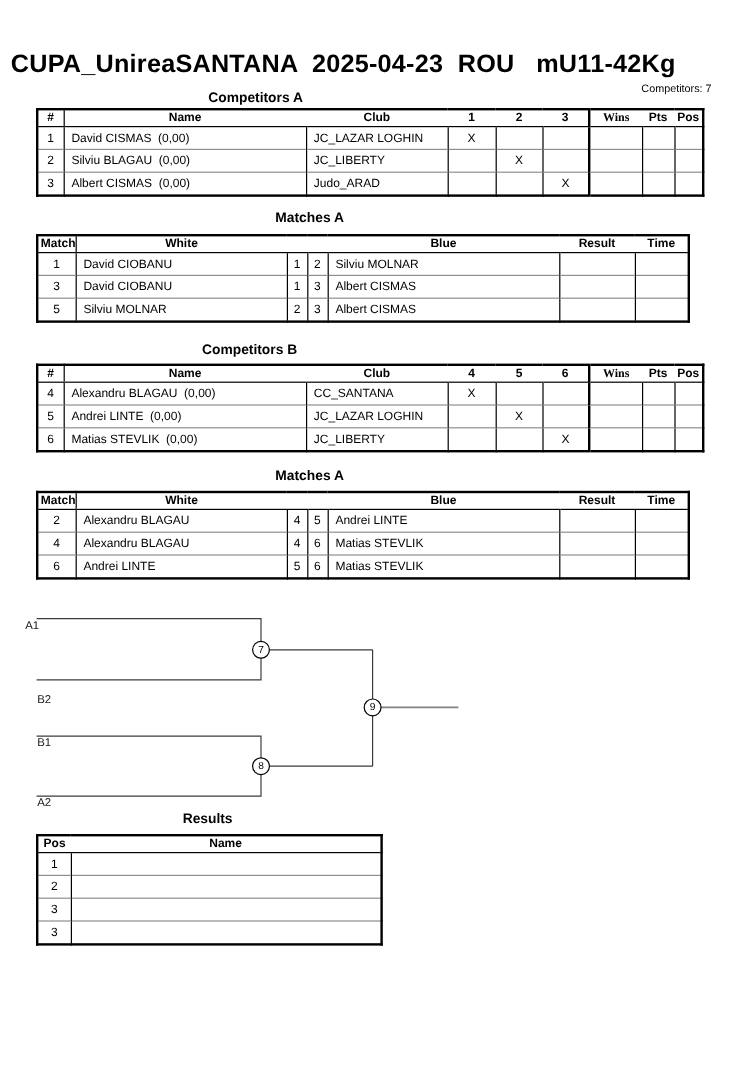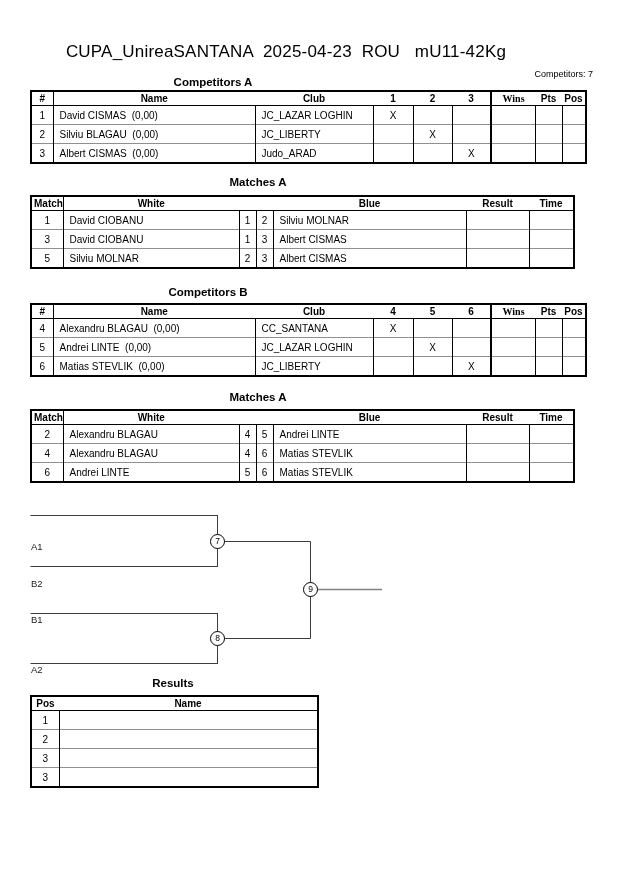--- a/index.html
+++ b/index.html
@@ -2,21 +2,21 @@
 <html><head>
 <meta charset="utf-8">
 <style>
   html,body { margin:0; padding:0; background:#fff; }
   .page {
     position:relative; width:630px; height:891px; background:#ffffff;
     font-family:"Liberation Sans", sans-serif; color:#000; overflow:hidden;
   }
   .title {
     position:absolute; top:42px; left:0; width:572px; text-align:center;
-    font-size:17px; font-weight:normal; white-space:pre; letter-spacing:0.2px;
+    font-size:21px; font-weight:bold; white-space:pre; letter-spacing:0.2px;
   }
   .sec-heading {
     position:absolute; transform:translateX(-50%); font-size:11.5px; font-weight:bold;
     white-space:nowrap;
   }
   .count-label { position:absolute; top:69px; right:37px; font-size:9px; }
 
   table { position:absolute; border-collapse:collapse; table-layout:fixed; background:#fff; }
   .tbl { border:2px solid #000; }
   .tbl th {
@@ -280,21 +280,21 @@
         <td class="bl"></td>
         <td class="bl"></td>
       </tr>
     </tbody>
   </table>
 
   <svg class="bracket-svg" width="630" height="185">
     <path d="M30.5 15.5 H217.5 M30.5 66.5 H217.5 M217.5 15 V67 M217.5 41.5 H310.5 M30.5 113.5 H217.5 M30.5 163.5 H217.5 M217.5 113 V164 M217.5 138.5 H310.5 M310.5 41.5 V138.5" fill="none" stroke="#3c3c3c" stroke-width="1"></path>
     <path d="M317 89.5 H382" fill="none" stroke="#828282" stroke-width="1.5"></path>
   </svg>
-  <span class="bracket-label" style="left:31px; top:516px;margin-top:25px;">A1</span>
+  <span class="bracket-label" style="left:21px; top:516px;">A1</span>
   <span class="bracket-label" style="left:31px; top:567px;margin-top:11px;">B2</span>
   <span class="bracket-label" style="left:31px; top:614px;">B1</span>
   <span class="bracket-label" style="left:31px; top:664px;">A2</span>
   <div class="bracket-node" style="left:210px; top:534px;">7</div>
   <div class="bracket-node" style="left:210px; top:631px;">8</div>
   <div class="bracket-node" style="left:303px; top:582px;">9</div>
 
   <div class="sec-heading" style="left:173px; top:677px;">Results</div>
 
   <table class="tbl" style="left:30px; top:695px; width:287px;">

